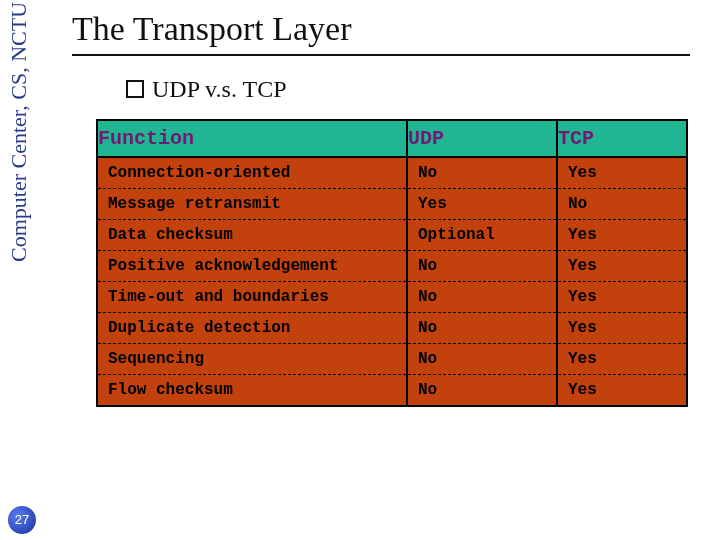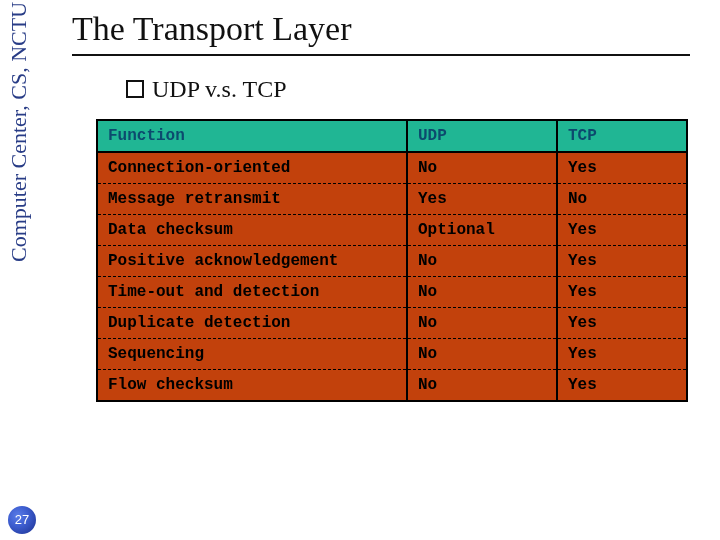--- a/index.html
+++ b/index.html
@@ -95,26 +95,26 @@
     margin-left: 24px;
     table-layout: fixed;
     border: 2.5px solid #000;
   }
   table.cmp col.c1 { width: 310px; }
   table.cmp col.c2 { width: 150px; }
   table.cmp col.c3 { width: 130px; }
 
   table.cmp th {
     background: #20b694;
-    color: #0c4a6e;
+    color: #701a75;
     font-family: "Courier New", Courier, monospace;
     font-weight: bold;
-    font-size: 16px;
+    font-size: 20px;
     text-align: left;
-    padding: 6px 10px;
+    padding: 6px 0;
     border-right: 2.5px solid #000;
     border-bottom: 2.5px solid #000;
   }
   table.cmp th:last-child { border-right: 0; }
 
   table.cmp td {
     font-family: "Courier New", Courier, monospace;
     font-weight: bold;
     font-size: 16px;
     text-align: left;
@@ -172,21 +172,21 @@
           <td>Data checksum</td>
           <td>Optional</td>
           <td>Yes</td>
         </tr>
         <tr>
           <td>Positive acknowledgement</td>
           <td>No</td>
           <td>Yes</td>
         </tr>
         <tr>
-          <td>Time-out and detection</td>
+          <td>Time-out and boundaries</td>
           <td>No</td>
           <td>Yes</td>
         </tr>
         <tr>
           <td>Duplicate detection</td>
           <td>No</td>
           <td>Yes</td>
         </tr>
         <tr>
           <td>Sequencing</td>

